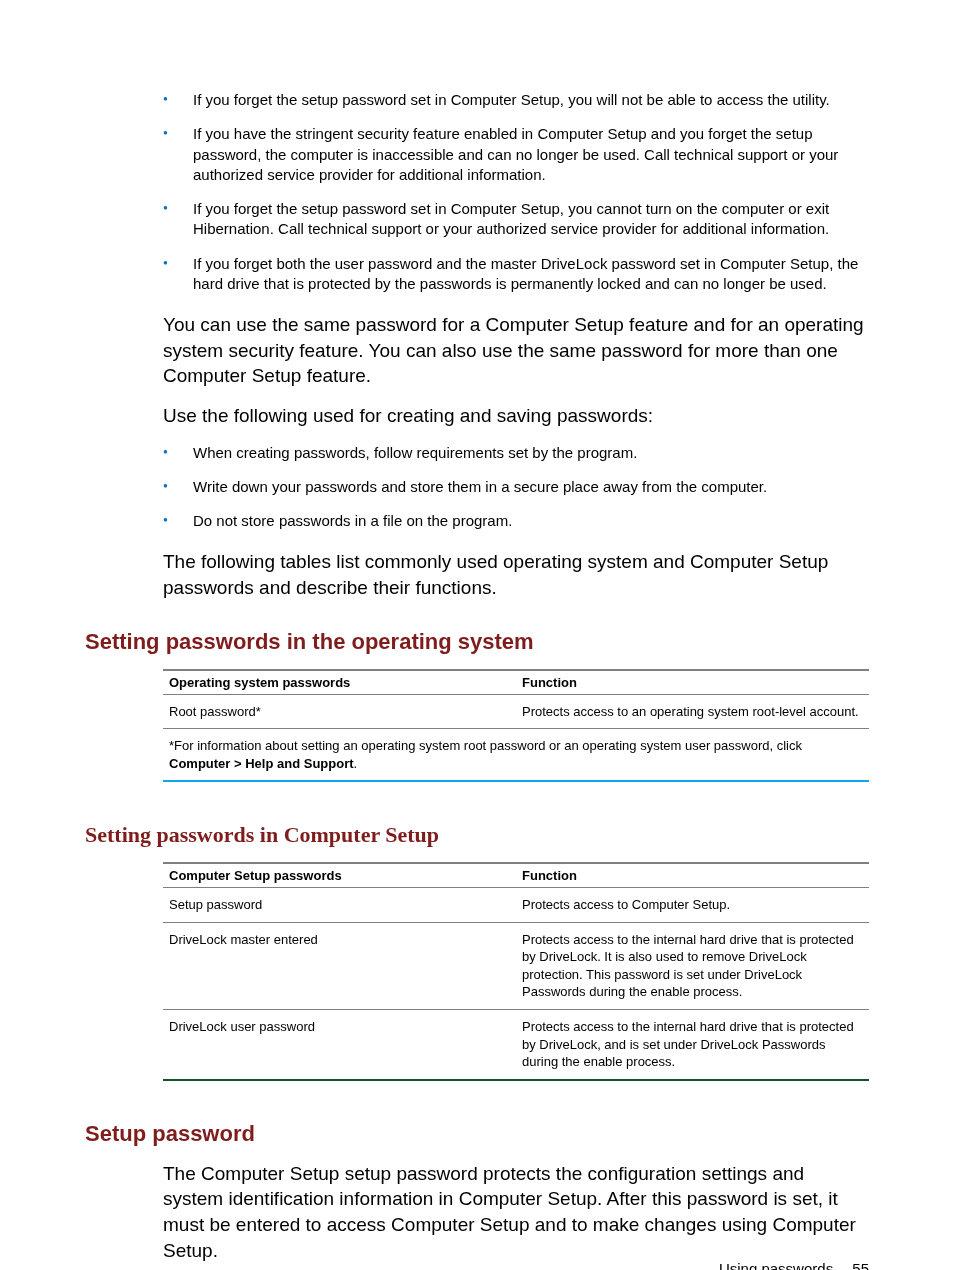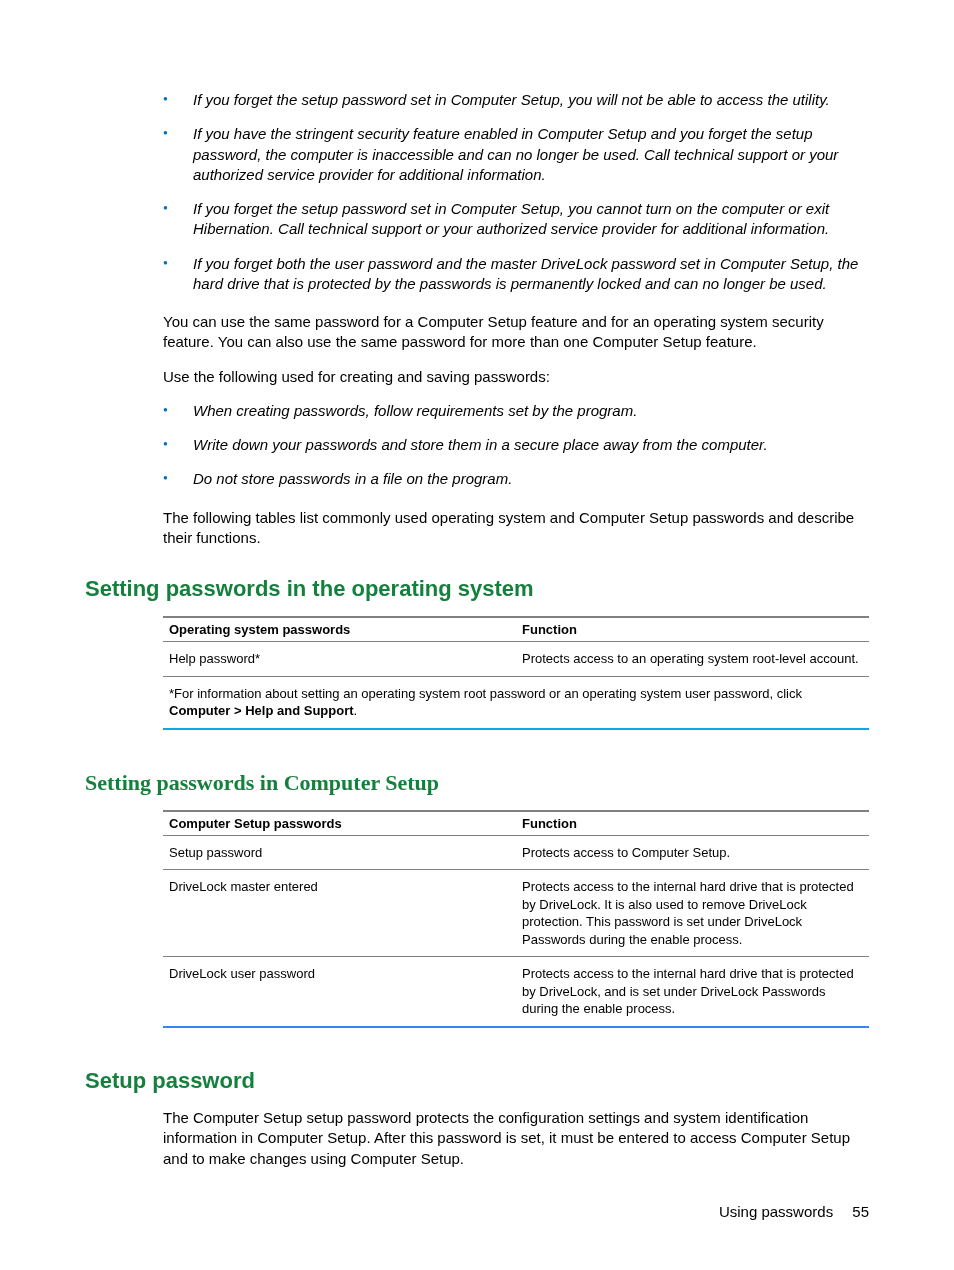--- a/index.html
+++ b/index.html
@@ -14,44 +14,43 @@
       min-height: 1270px;
       margin: 0 auto;
       padding: 90px 85px 50px 85px;
       box-sizing: border-box;
       position: relative;
     }
     ul.bullets {
       list-style: none;
       margin: 0 0 18px 0;
       padding: 0 0 0 78px;
-      font-style: italic;
     }
     ul.bullets > li {
       position: relative;
       padding-left: 30px;
       margin-bottom: 14px;
       font-size: 15px;
       line-height: 1.35;
     }
     ul.bullets > li::before {
       content: "\25CF";
       position: absolute;
       left: 0;
       top: 4px;
       color: #0070c0;
       font-size: 8px;
     }
     p.body {
-      font-size: 15px;
+      font-size: 19px;
       line-height: 1.35;
       margin: 0 0 14px 78px;
     }
     h2.section-heading {
-      color: #15803d;
+      color: #7f1d1d;
       font-size: 22px;
       font-weight: bold;
       margin: 28px 0 14px 0;
     }
     table.doc-table {
       border-collapse: collapse;
       width: calc(100% - 78px);
       margin-left: 78px;
       font-size: 13px;
     }
@@ -66,21 +65,21 @@
       padding: 8px 6px;
       border-bottom: 1px solid #808080;
       vertical-align: top;
       line-height: 1.35;
     }
     table.doc-table tr.footnote td {
       border-bottom: 2px solid #0ea5e9;
       font-size: 13px;
     }
     table.doc-table tr.last td {
-      border-bottom: 2px solid #3b82f6;
+      border-bottom: 2px solid #14532d;
     }
     table.doc-table th:first-child,
     table.doc-table td:first-child {
       width: 50%;
     }
     .footer {
       position: absolute;
       bottom: 50px;
       right: 85px;
       font-size: 15px;
@@ -119,21 +118,21 @@
 
   <table class="doc-table">
     <thead>
       <tr>
         <th>Operating system passwords</th>
         <th>Function</th>
       </tr>
     </thead>
     <tbody>
       <tr>
-        <td>Help password*</td>
+        <td>Root password*</td>
         <td>Protects access to an operating system root-level account.</td>
       </tr>
       <tr class="footnote">
         <td colspan="2">
           <span>*For information about setting an operating system root password or an operating system user password, click </span><span class="bold">Computer &gt; Help and Support</span><span>.</span>
         </td>
       </tr>
     </tbody>
   </table>
 

